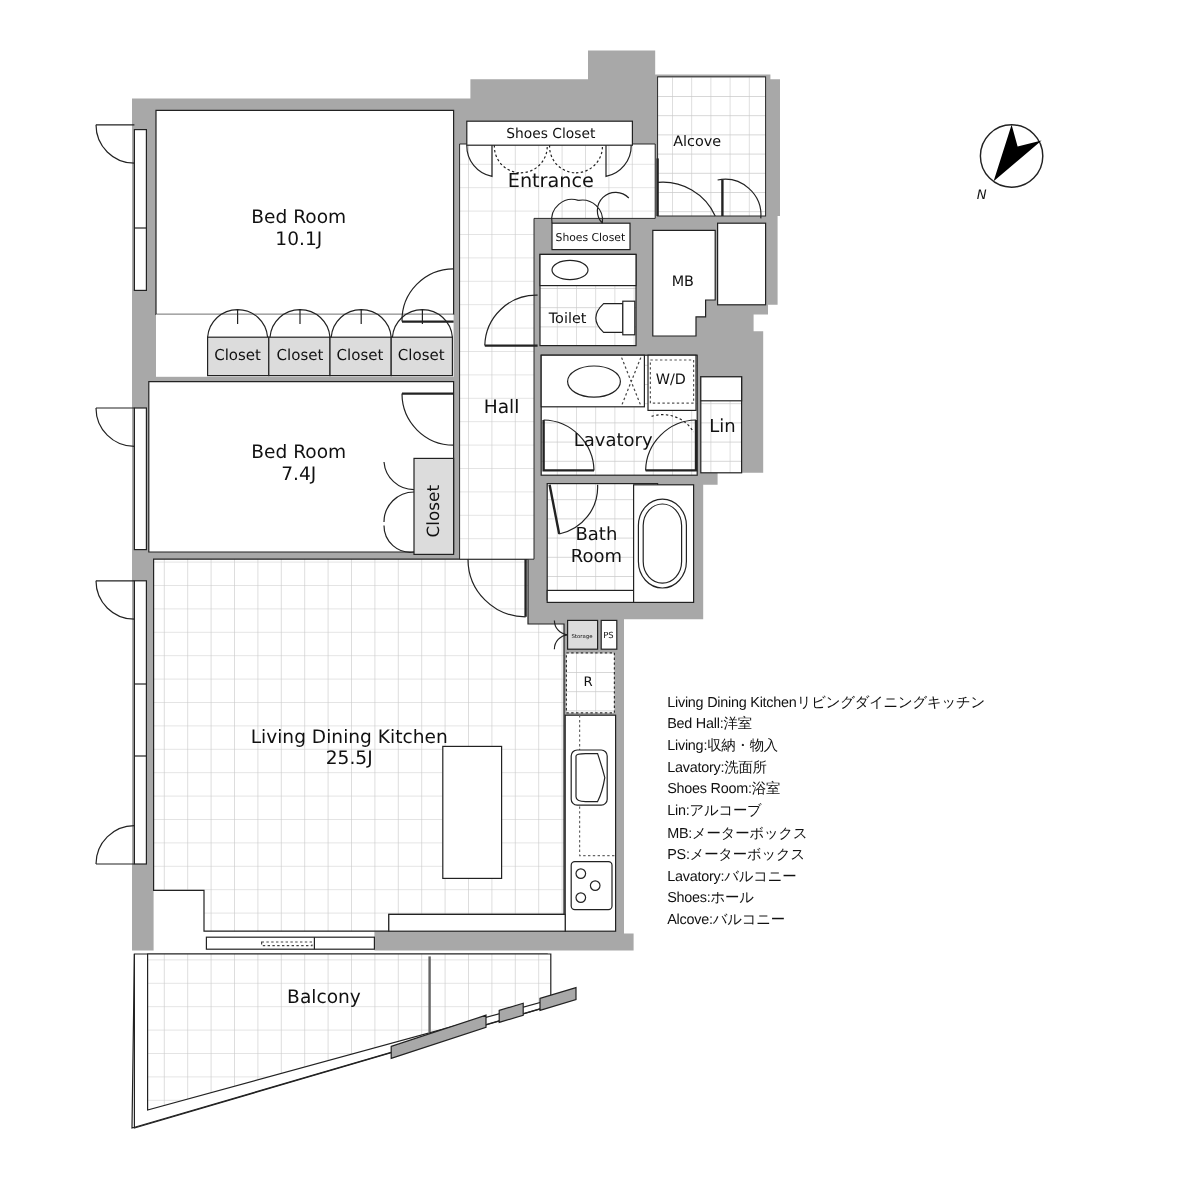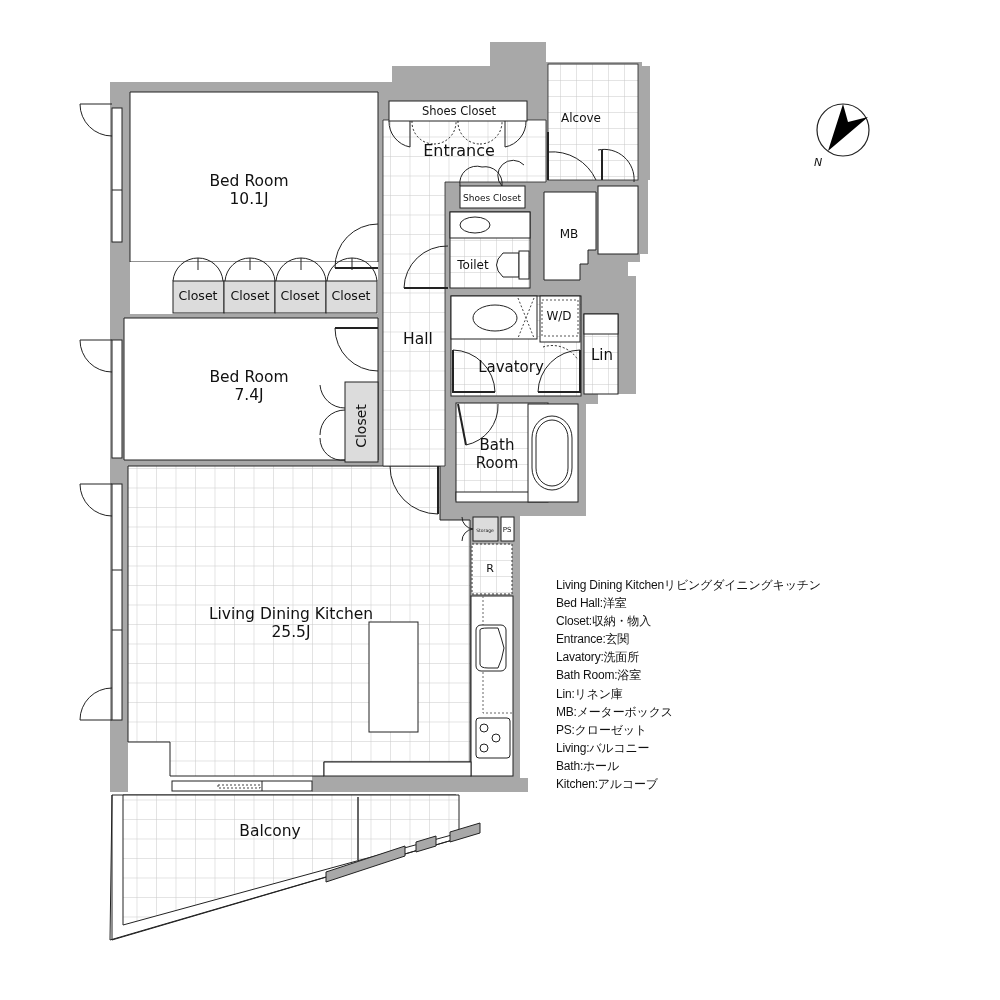--- a/index.html
+++ b/index.html
@@ -205,23 +205,22 @@
     <text x="250" y="300" font-size="12.5" text-anchor="middle">Closet</text>
     <text x="300" y="300" font-size="12.5" text-anchor="middle">Closet</text>
     <text x="351" y="300" font-size="12.5" text-anchor="middle">Closet</text>
     <text x="0" y="0" font-size="14" text-anchor="middle" transform="translate(366,426) rotate(-90)">Closet</text>
   </g>
 </svg>
 
 <div class="legend">
   <div>Living Dining Kitchenリビングダイニングキッチン</div>
   <div>Bed Hall:洋室</div>
-  <div>Closet:収納・物入</div>
-  <div>Entrance:玄関</div>
+  <div>Living:収納・物入</div>
   <div>Lavatory:洗面所</div>
-  <div>Bath Room:浴室</div>
-  <div>Lin:リネン庫</div>
+  <div>Shoes Room:浴室</div>
+  <div>Lin:アルコーブ</div>
   <div>MB:メーターボックス</div>
-  <div>PS:クローゼット</div>
-  <div>Living:バルコニー</div>
-  <div>Bath:ホール</div>
-  <div>Kitchen:アルコーブ</div>
+  <div>PS:メーターボックス</div>
+  <div>Lavatory:バルコニー</div>
+  <div>Shoes:ホール</div>
+  <div>Alcove:バルコニー</div>
 </div>
 
 </body></html>

